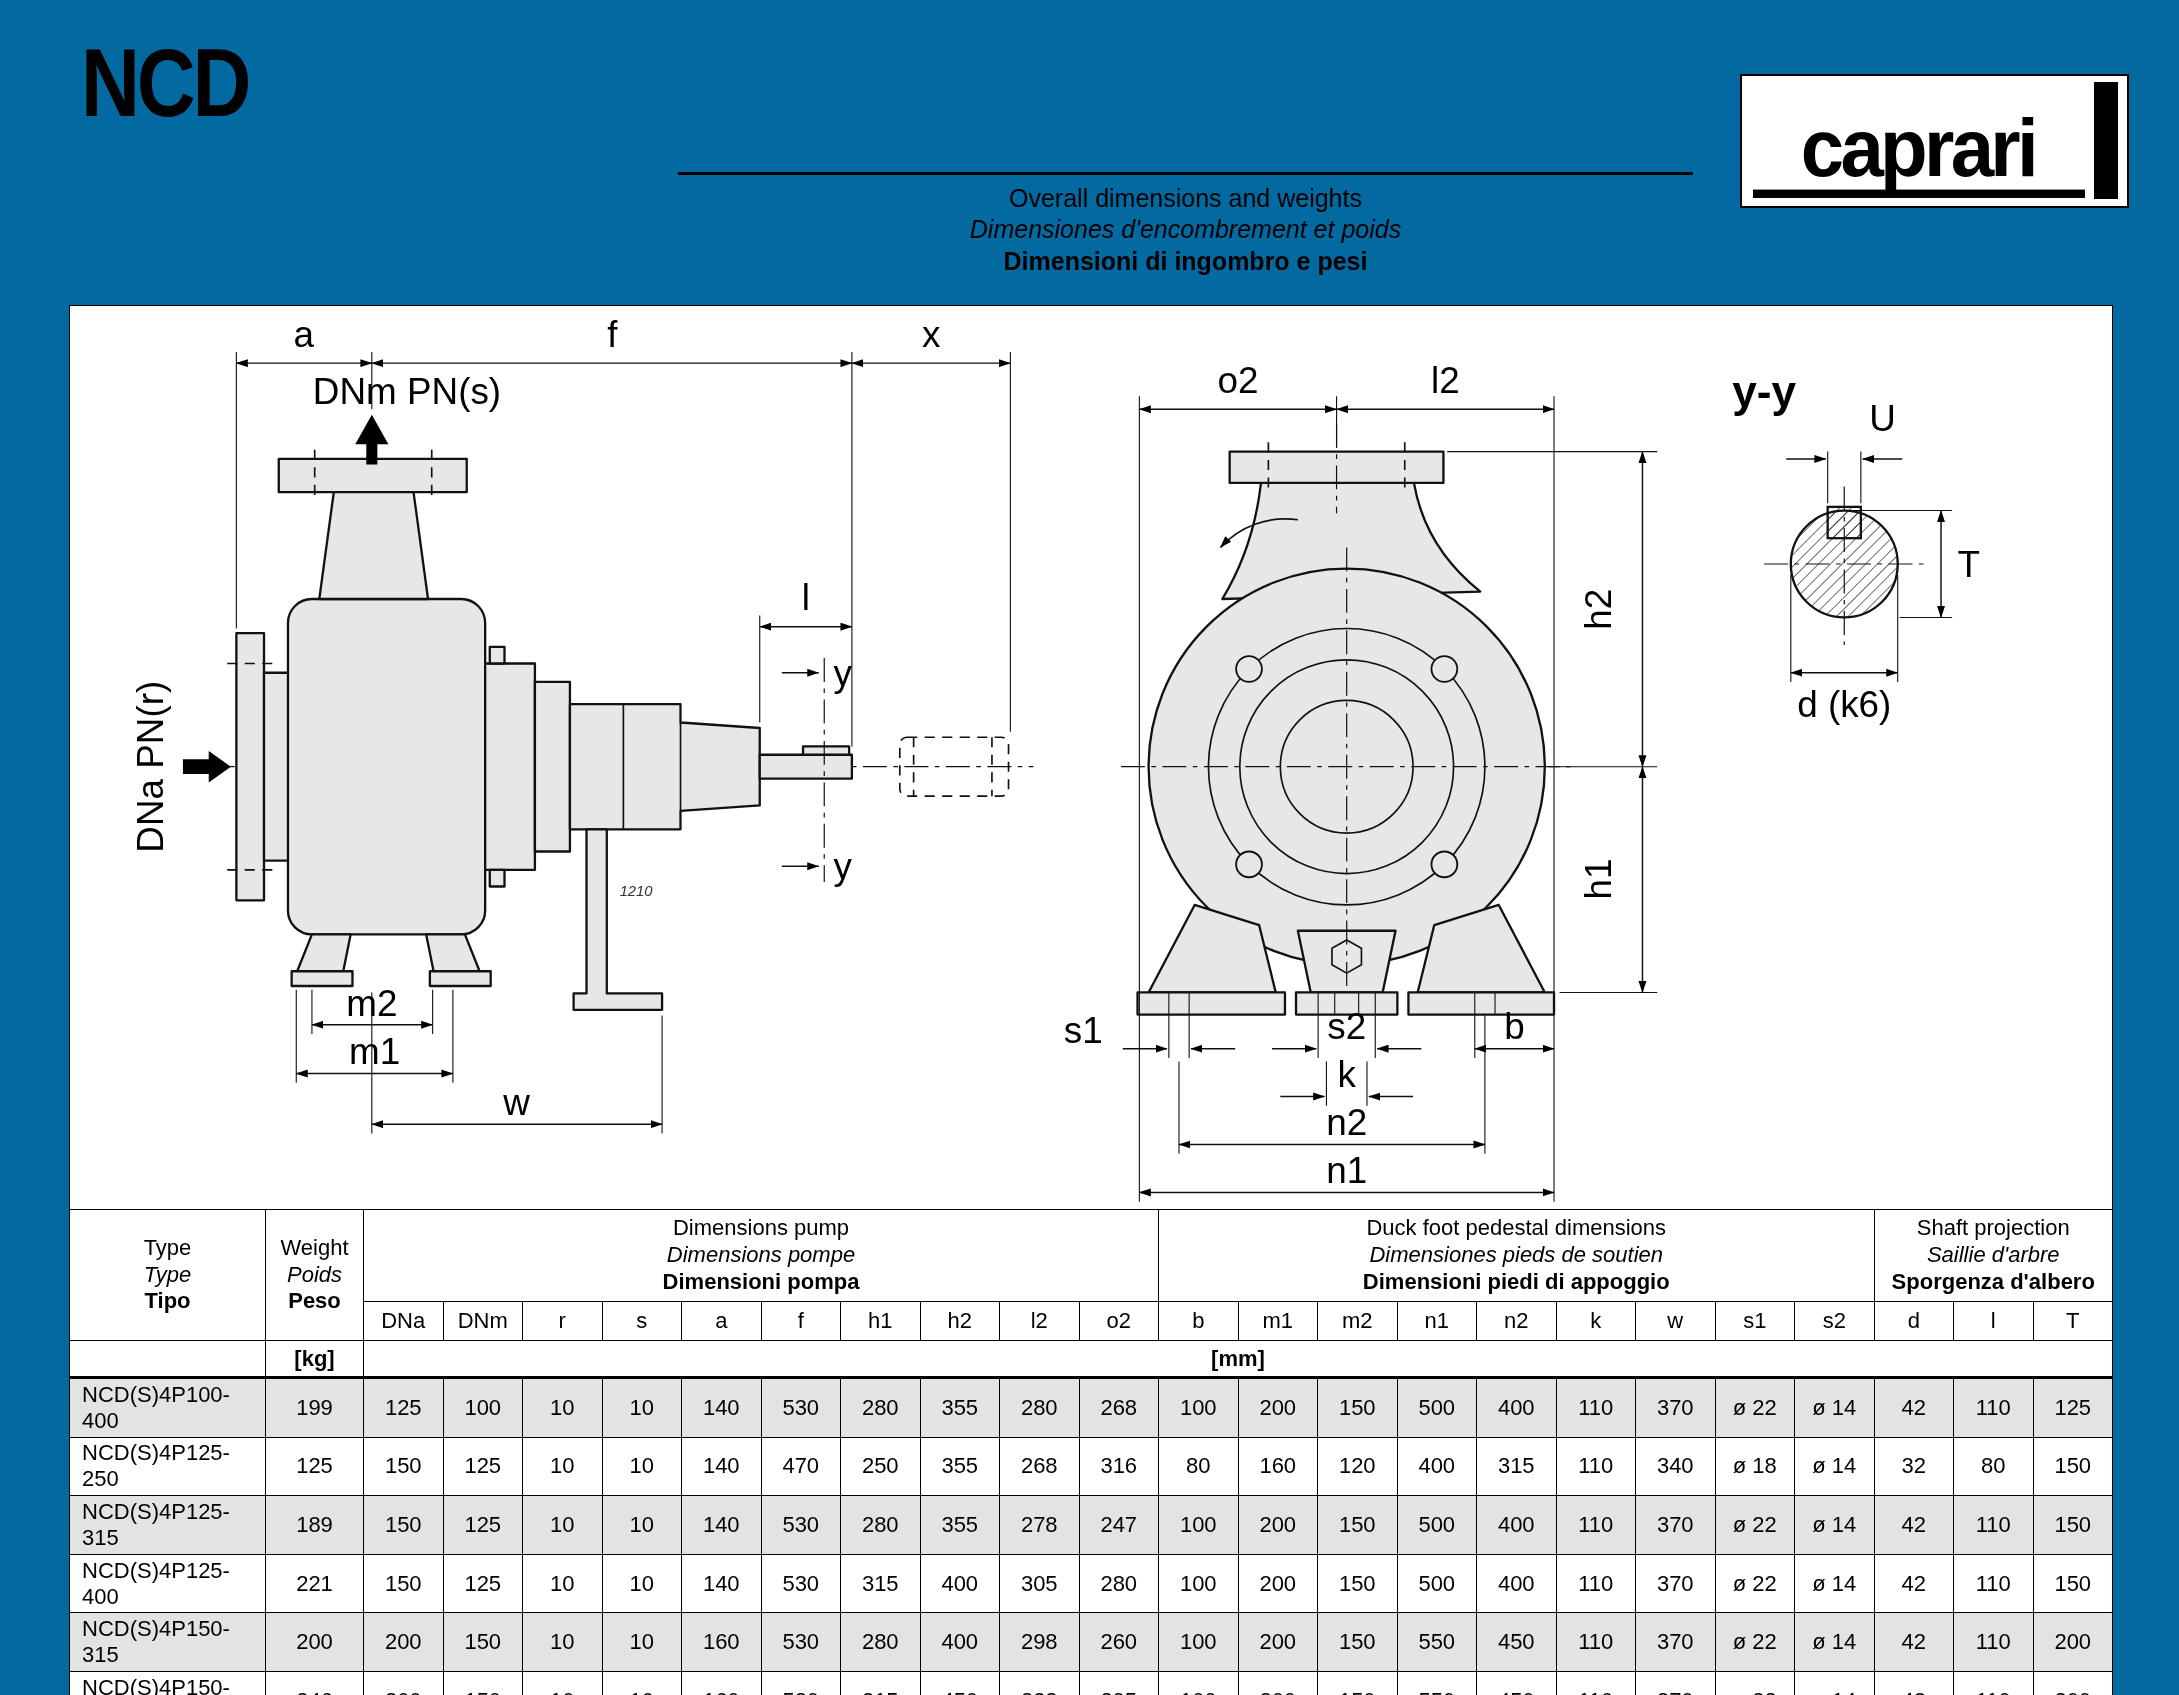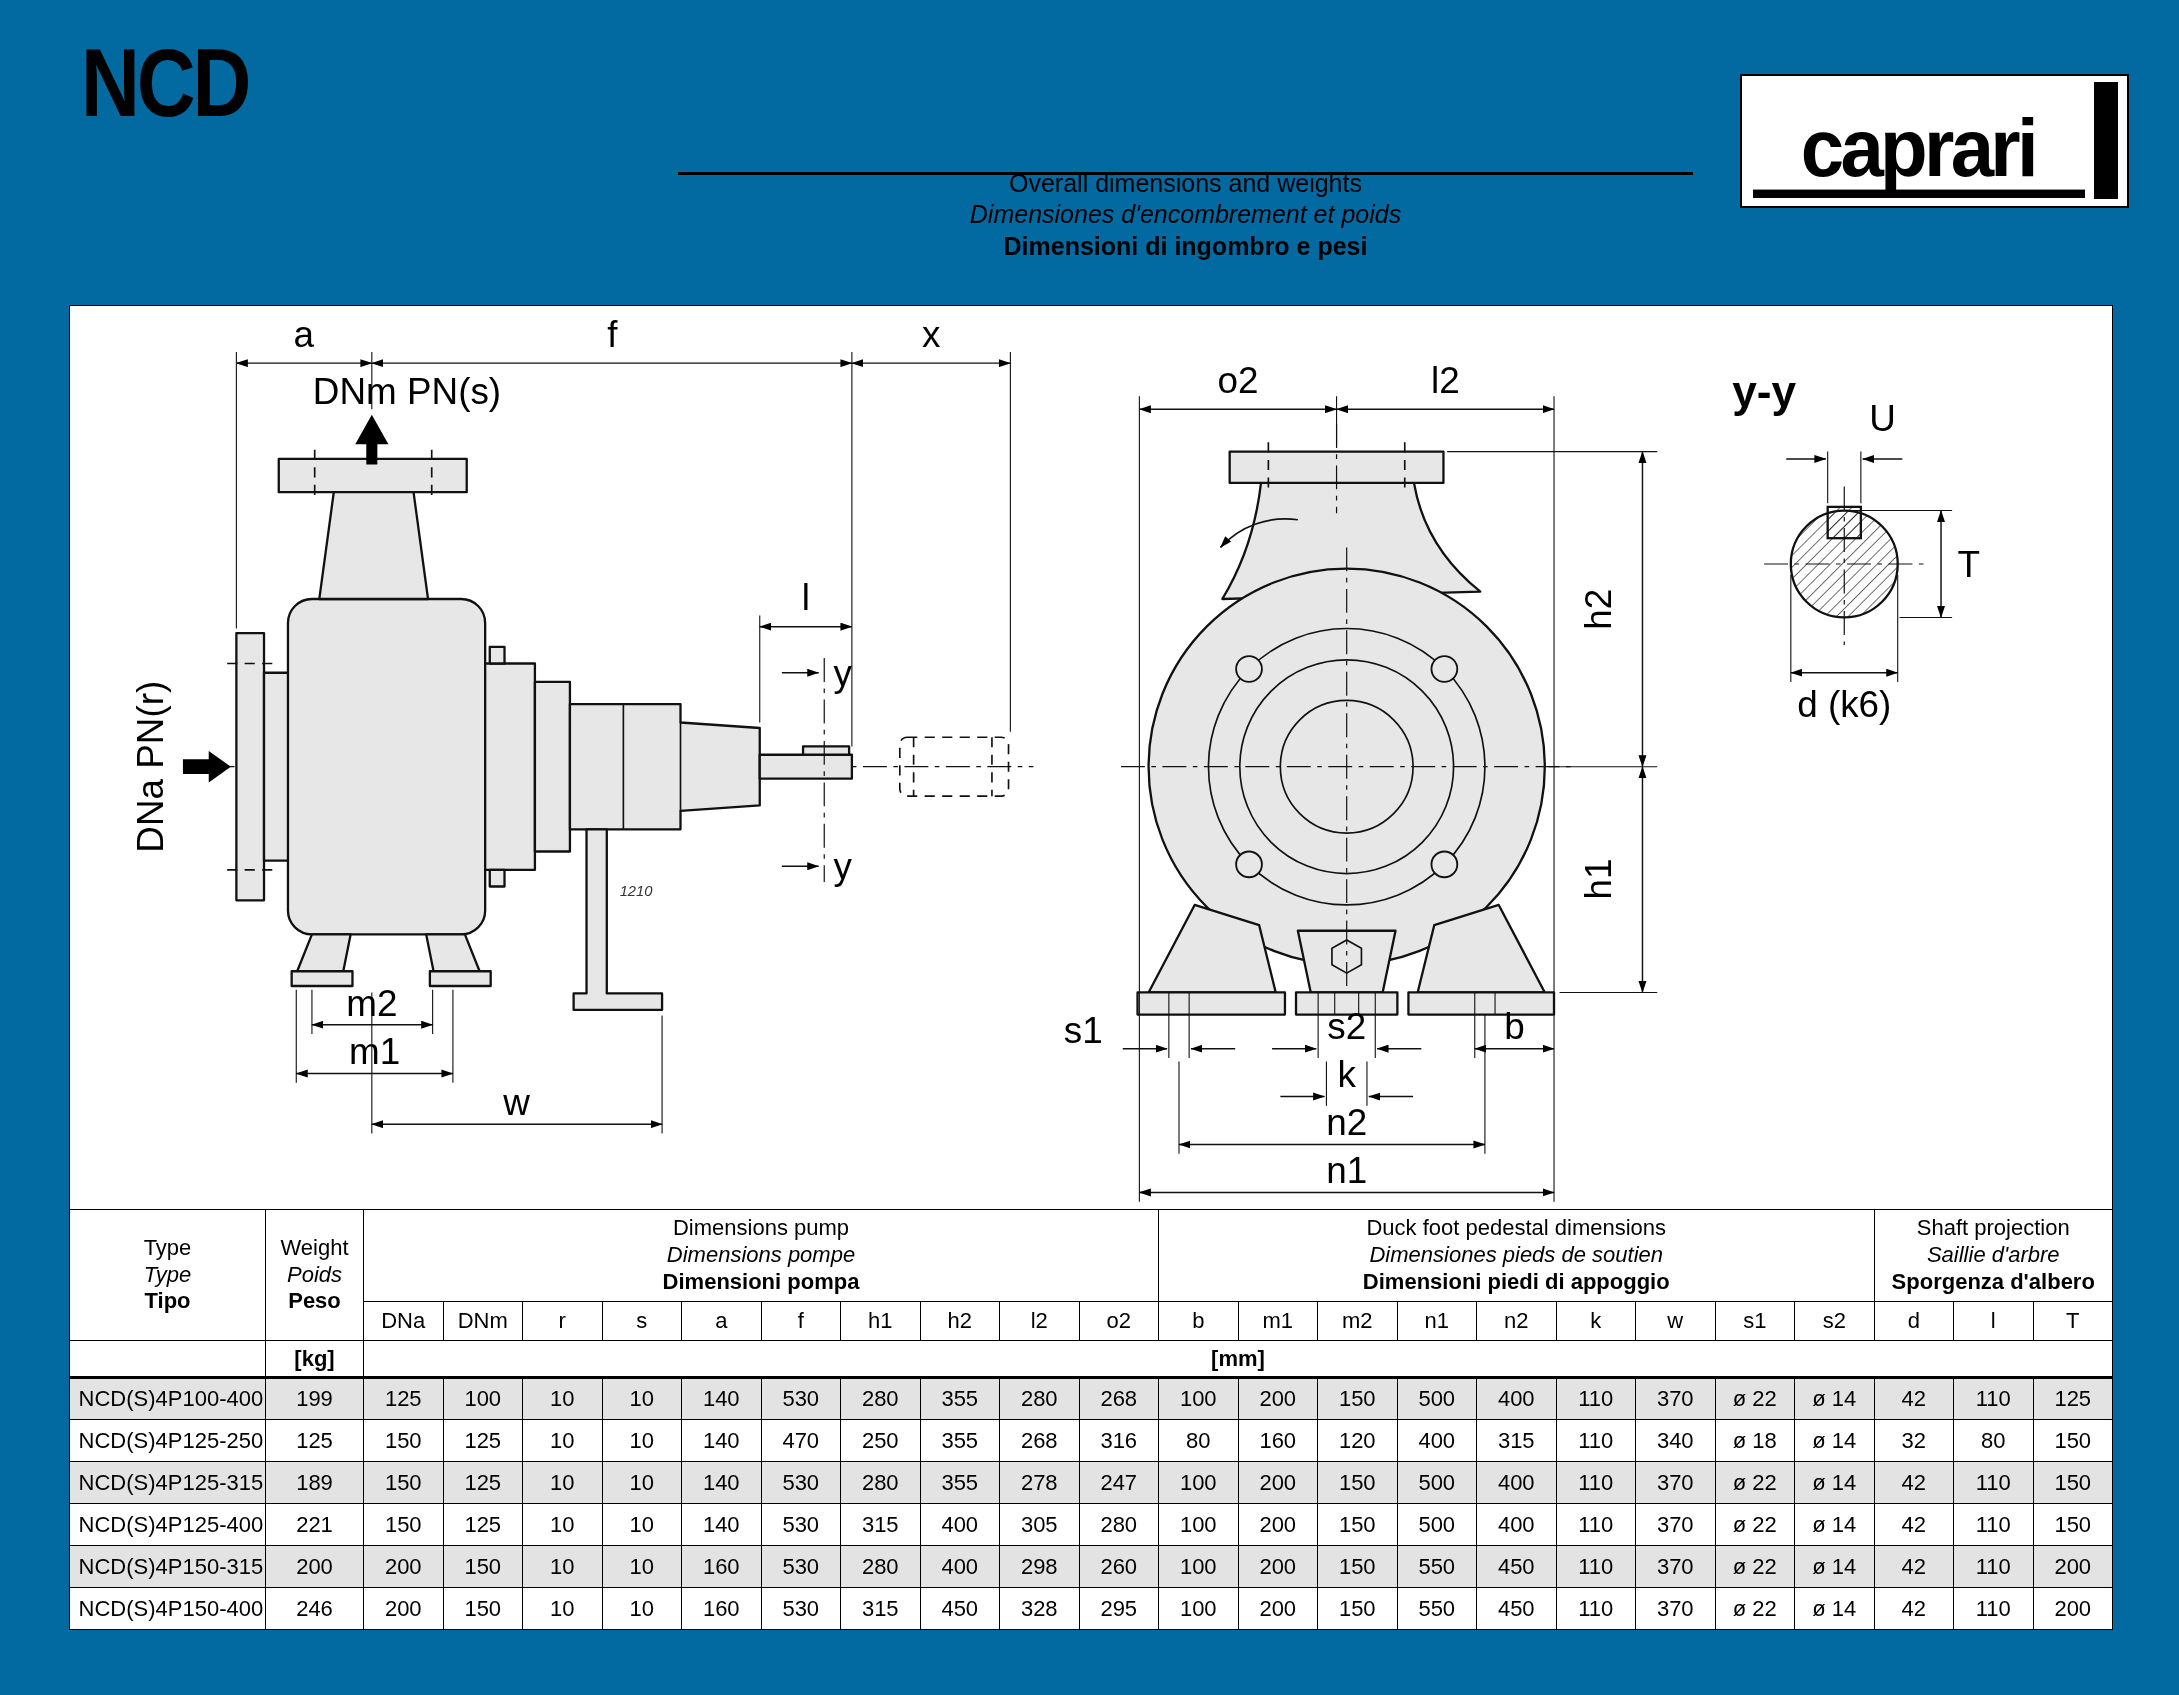--- a/index.html
+++ b/index.html
@@ -4,21 +4,21 @@
 <style>
   * { margin:0; padding:0; box-sizing:border-box; }
   html,body { background:#fff; }
   body { font-family:"Liberation Sans", sans-serif; color:#000; }
   .page { position:relative; width:2179px; height:1695px; background:#0369a1; overflow:hidden; }
 
   .product-title { position:absolute; left:81px; top:28px; font-size:96px; font-weight:bold;
                    letter-spacing:-3.7px; transform:scaleX(0.85); transform-origin:left top; }
 
   .title-rule { position:absolute; left:678px; top:172px; width:1015px; height:2.8px; background:#000; }
-  .subtitle { position:absolute; left:678px; top:168px; width:1015px; text-align:center;
+  .subtitle { position:absolute; left:678px; top:183px; width:1015px; text-align:center;
               font-size:25px; line-height:1.25; }
   .sub-fr { font-style:italic; }
   .sub-it { font-weight:bold; }
 
   .logo { position:absolute; left:1740px; top:74px; width:389px; height:134px; border:2.8px solid #000;
           display:flex; align-items:flex-end; padding:5.5px 9.2px 7.4px 11px; background:#fff; }
   .logo-text { font-size:78px; font-weight:bold; letter-spacing:-3.7px; line-height:0.92;
                border-bottom:8.3px solid #000; padding:0 3.7px 3.7px 1.8px; flex:1; text-align:center;
                transform:scaleY(1.05); transform-origin:bottom; }
   .logo-bar { width:24px; align-self:stretch; background:#000; margin-left:9.2px; }
@@ -43,21 +43,21 @@
   .dim-table { position:absolute; left:69px; top:1209px; width:2044px; border-collapse:collapse;
                table-layout:fixed; font-size:22px; background:#fff; }
   .dim-table th, .dim-table td { border:1.8px solid #000; text-align:center; vertical-align:middle;
                padding:2.8px 1.8px; font-weight:normal; }
   .dim-table thead tr.unit-row th { border-bottom:3.7px solid #000; font-weight:bold; height:37px; }
   .dim-table thead .group-th div { line-height:1.22; }
   .dim-table .fr  { font-style:italic; }
   .dim-table .it-b{ font-weight:bold; }
   .dim-table tbody td { height:42px; }
   .dim-table tbody tr.alt { background:#e3e3e3; }
-  .dim-table td.type-td { text-align:right; padding-left:6px; }
+  .dim-table td.type-td { text-align:left; padding-left:12px; }
   .dim-table thead tr.group-row th { height:92px; }
   .dim-table thead tr.colname-row th { height:39px; }
 </style>
 </head>
 <body>
 
 <div class="page">
 
   <h1 class="product-title">NCD</h1>
 

